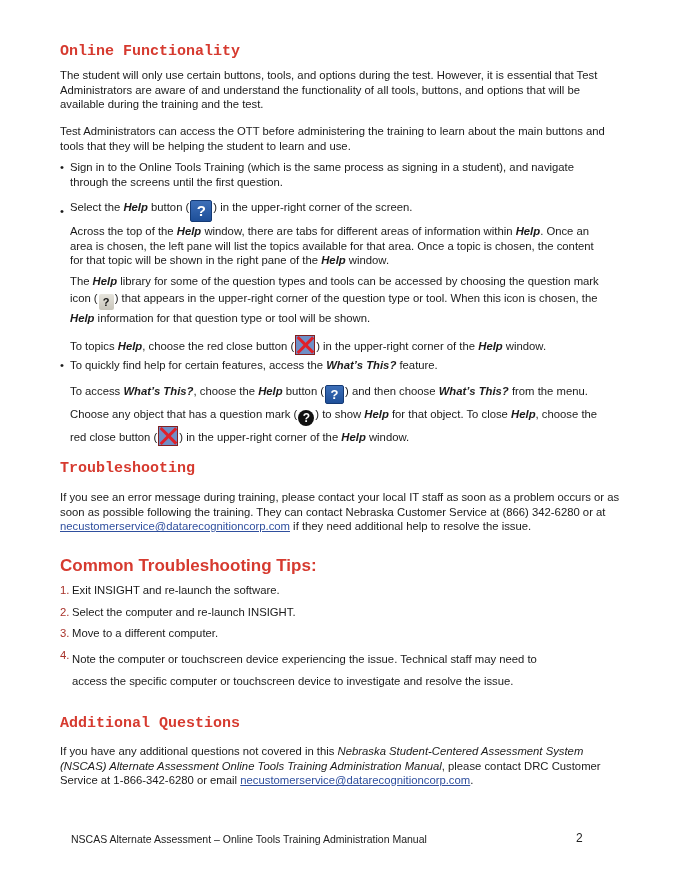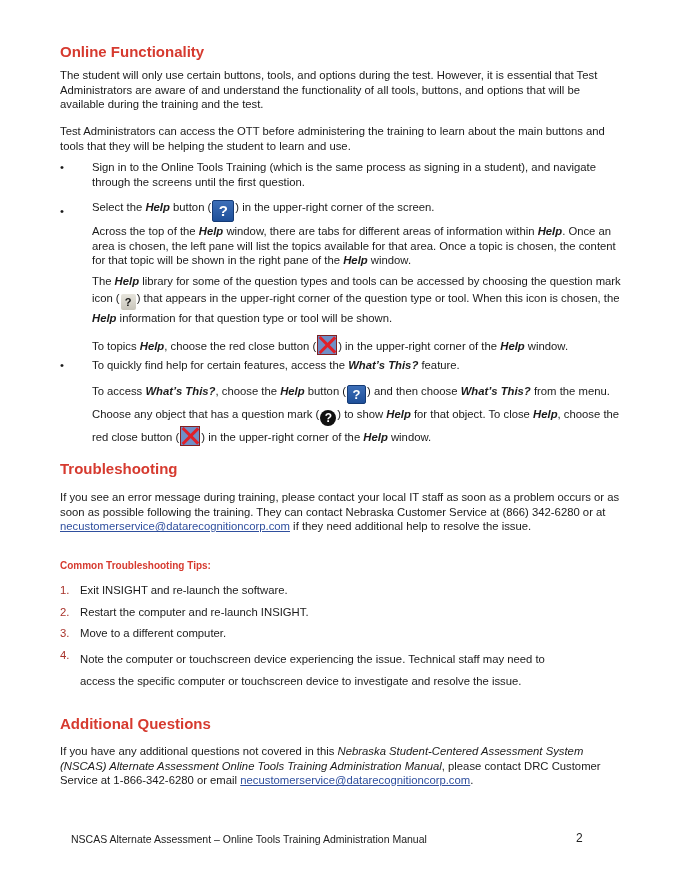--- a/index.html
+++ b/index.html
@@ -1,25 +1,25 @@
 <!DOCTYPE html>
 <html><head>
 <meta charset="utf-8">
 <style>
   html, body { margin: 0; padding: 0; background: #ffffff; }
   body { width: 680px; height: 880px; position: relative; overflow: hidden;
          font-family: "Liberation Sans", sans-serif; color: #1a1a1a; font-size: 11.3px; line-height: 14.6px; }
   .page { position: absolute; left: 60px; top: 0; width: 565px; }
-  .h1 { position: absolute; left: 0; color: #d63a2f; font-weight: bold; font-size: 15px; line-height: 18px; margin: 0; }
+  .h1 { position: absolute; left: 0; color: #d63a2f; font-weight: bold; font-size: 15px; line-height: 18px; margin: 0; font-family: Liberation Mono, monospace; }
   .p { position: absolute; left: 0; width: 565px; margin: 0; }
   .bullet { position: absolute; left: 0; width: 10px; }
-  .btxt { position: absolute; left: 32px; width: 540px; margin: 0; }
-  .sub { color: #d63a2f; font-weight: bold; font-size: 10px; position: absolute; left: 0; }
+  .btxt { position: absolute; left: 10px; width: 540px; margin: 0; }
+  .sub { color: #d63a2f; font-weight: bold; font-size: 17px; position: absolute; left: 0; }
   .num { color: #a8322a; position: absolute; left: 0; }
-  .ntxt { position: absolute; left: 20px; width: 470px; }
+  .ntxt { position: absolute; left: 12px; width: 470px; }
   a.link { color: #2f4f9e; text-decoration: underline; }
   b { font-weight: bold; font-style: italic; }
   .ico { display: inline-block; vertical-align: -4px; margin: 0 1px; }
   .ico-help { width: 17px; height: 17px; background: linear-gradient(#3d6fb8,#1e4f99); border: 1px solid #143a75; border-radius: 2px; color: #fff; font-weight: bold; font-size: 13px; line-height: 17px; text-align: center; }
   .ico-help-lg { width: 20px; height: 20px; line-height: 20px; font-size: 15px; vertical-align: -5px; }
   .ico-q { width: 15px; height: 16px; background: linear-gradient(#e6e4dc,#c8c5bb); border-radius: 2px; color: #111; font-weight: bold; font-size: 11px; line-height: 16px; text-align: center; }
   .ico-close { width: 18px; height: 18px; background: #6f8fc7; border: 1px solid #802020; position: relative; vertical-align: -5px; }
   .ico-close:before, .ico-close:after { content: ""; position: absolute; left: 8px; top: -2px; width: 2.5px; height: 22px; background: #e0202a; }
   .ico-close:before { transform: rotate(45deg); }
   .ico-close:after { transform: rotate(-45deg); }
@@ -57,21 +57,21 @@
   <h2 class="h1" style="top:460px">Troubleshooting</h2>
 
   <p class="p" style="top:490px"><span>If you see an error message during training, please contact your local IT staff as soon as a problem occurs or as soon as possible following the training. They can contact Nebraska Customer Service at (866) 342-6280 or at </span><a class="link" href="#">necustomerservice@datarecognitioncorp.com</a><span> if they need additional help to resolve the issue.</span></p>
 
   <div class="sub" style="top:559px">Common Troubleshooting Tips:</div>
 
   <span class="num" style="top:583px">1.</span>
   <span class="ntxt" style="top:583px">Exit INSIGHT and re-launch the software.</span>
 
   <span class="num" style="top:605px">2.</span>
-  <span class="ntxt" style="top:605px">Restart the computer and re-launch INSIGHT.</span>
+  <span class="ntxt" style="top:605px">Select the computer and re-launch INSIGHT.</span>
 
   <span class="num" style="top:626px">3.</span>
   <span class="ntxt" style="top:626px">Move to a different computer.</span>
 
   <span class="num" style="top:648px">4.</span>
   <span class="ntxt" style="top:648px; line-height:22px">Note the computer or touchscreen device experiencing the issue. Technical staff may need to access the specific computer or touchscreen device  to investigate and resolve the issue.</span>
 
   <h2 class="h1" style="top:715px">Additional Questions</h2>
 
   <p class="p" style="top:744px"><span>If you have any additional questions not covered in this </span><i>Nebraska Student-Centered Assessment System (NSCAS) Alternate Assessment Online Tools Training Administration Manual</i><span>, please contact DRC Customer Service at 1-866-342-6280 or email </span><a class="link" href="#">necustomerservice@datarecognitioncorp.com</a><span>.</span></p>

